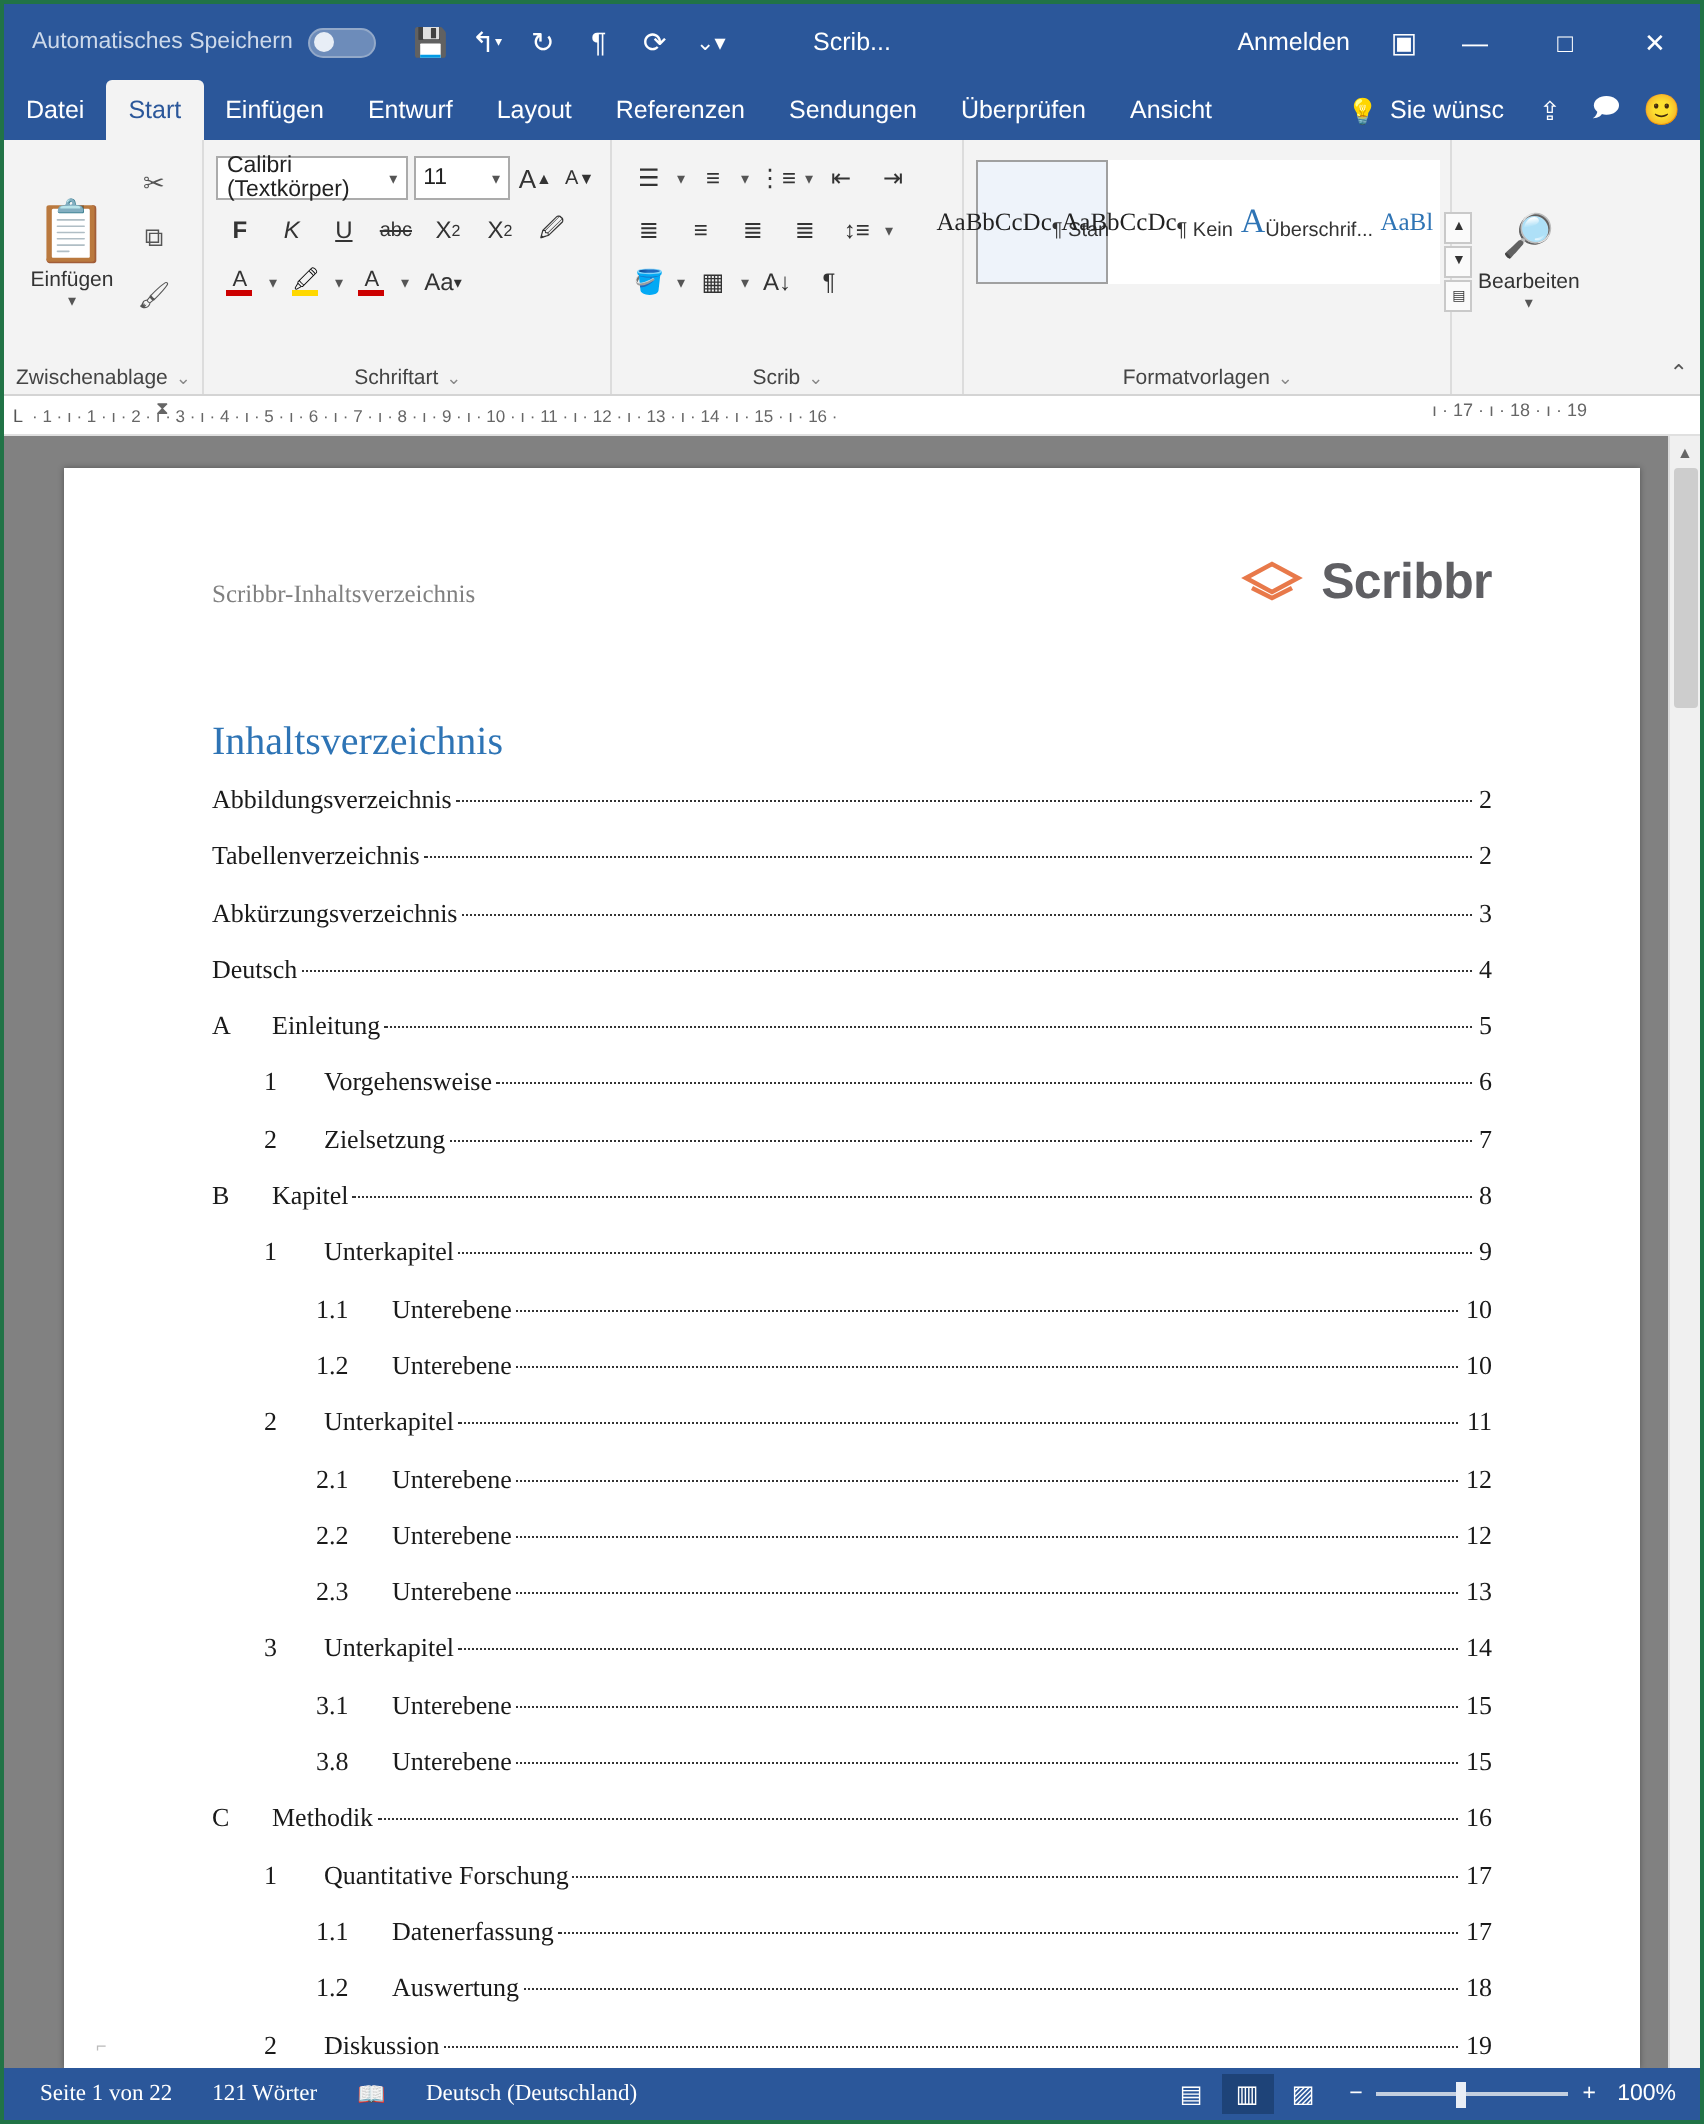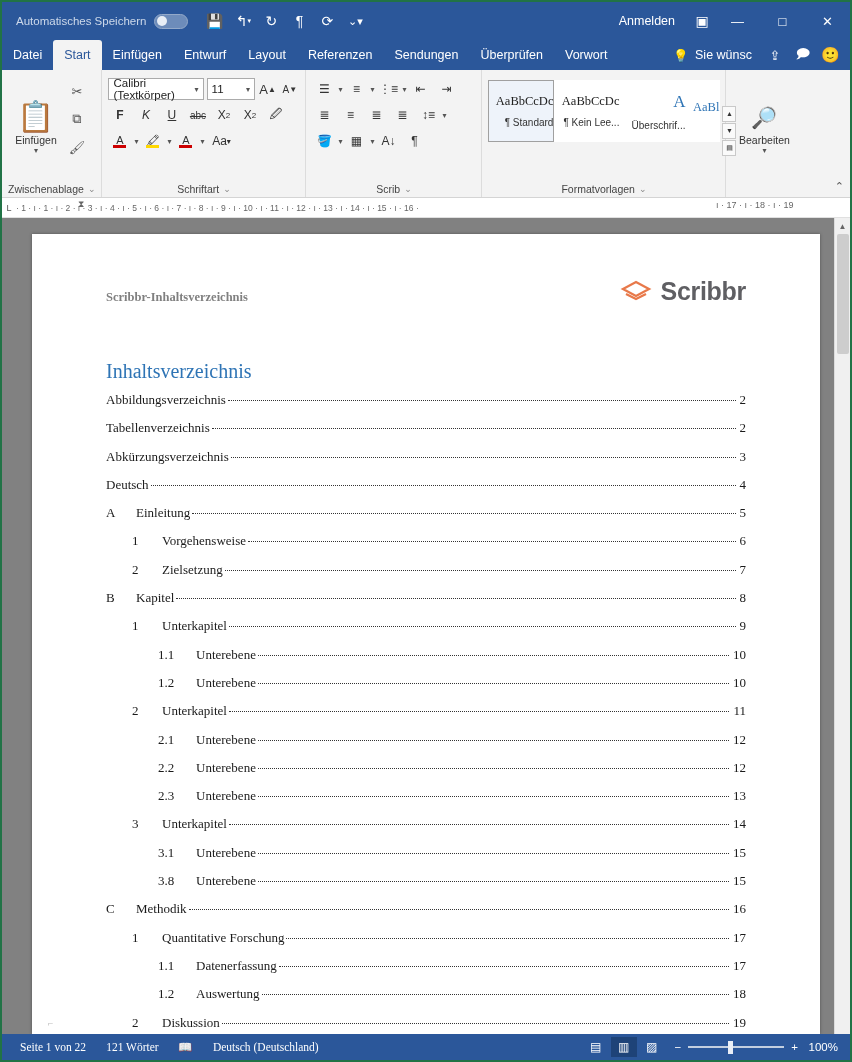--- a/index.html
+++ b/index.html
@@ -116,21 +116,21 @@
   
   .para-grp { width: 176px; }
   .para-row { display: flex; align-items: center; gap: 2px; margin-bottom: 4px; }
   .pbtn { width: 24px; height: 22px; display:flex; align-items:center; justify-content:center; font-size: 12px; color:#333; }
 
   
   .styles-grp { width: 244px; }
   .style-gallery { display: flex; align-items: stretch; gap: 0px; }
   .style-card {
     width: 66px; height: 62px; border: 1px solid transparent;
-    display: flex; flex-direction: column; align-items: flex-end; justify-content: center;
+    display: flex; align-items: center; justify-content: center;
     font-size: 11px; background: #fff;
   }
   .style-card.sel { border: 1px solid #a0a0a0; background: #eef3fa; }
   .style-preview { font-size: 12.5px; color: #2e74b5; font-family: "Liberation Serif", serif; }
   .style-preview.plain { color: #222; }
   .style-preview.big { font-size: 17px; }
   .style-name { font-size: 10px; color: #333; margin-top: 8px; white-space: nowrap; }
   .style-nav { display: flex; flex-direction: column; justify-content: center; gap: 1px; padding-left: 2px; }
   .style-nav div {
     width: 14px; height: 16px; border: 1px solid #c9c9c9; background: #fafafa;
@@ -162,21 +162,21 @@
   .docarea {
     flex: 1; background: #818181; position: relative; overflow: hidden;
     display: flex; justify-content: center;
   }
   .page {
     width: 788px; background: #fff; margin-top: 16px;
     box-shadow: 0 0 3px rgba(0,0,0,.35);
     padding: 42px 74px 0 74px; position: relative;
   }
   .hdr-row { display: flex; align-items: flex-start; justify-content: space-between; }
-  .hdr-left { font-size: 12.5px; color: #808080; font-family: "Liberation Serif", serif; padding-top: 14px; font-weight: bold; }
+  .hdr-left { font-size: 12.5px; color: #808080; font-family: "Liberation Serif", serif; padding-top: 14px; }
   .logo { display: flex; align-items: center; gap: 8px; }
   .logo-mark { width: 34px; height: 30px; position: relative; }
   .logo-text { font-size: 25px; color: #5f5f63; letter-spacing: -0.3px; font-weight: bold; }
   .toc-title {
     font-size: 20px; color: #2e74b5; font-family: "Liberation Serif", serif;
     margin-top: 54px; margin-bottom: 9px;
   }
   .toc-list { font-family: "Liberation Serif", serif; font-size: 13px; color: #1a1a1a; }
   .toc-row {
     display: flex; align-items: baseline; margin-bottom: 12.3px; white-space: nowrap;
@@ -230,39 +230,40 @@
       <span class="toggle"></span>
     </div>
     <div class="tb-icons">
       <span class="tb-btn">💾</span>
       <span class="tb-btn">↰<span style="font-size:7px">▾</span></span>
       <span class="tb-btn">↻</span>
       <span class="tb-btn">¶</span>
       <span class="tb-btn">⟳</span>
       <span class="tb-btn small">⌄▾</span>
     </div>
+    <div class="doc-title">Scrib...</div>
     <div class="tb-right">
       <span class="signin">Anmelden</span>
       <span class="tb-btn">▣</span>
       <span class="win-btn">—</span>
       <span class="win-btn">□</span>
       <span class="win-btn close">✕</span>
     </div>
   </div>
 
   <div class="ribbon-tabs">
     <div class="rtab">Datei</div>
     <div class="rtab active">Start</div>
     <div class="rtab">Einfügen</div>
     <div class="rtab">Entwurf</div>
     <div class="rtab">Layout</div>
     <div class="rtab">Referenzen</div>
     <div class="rtab">Sendungen</div>
     <div class="rtab">Überprüfen</div>
-    <div class="rtab">Vorwort</div>
+    <div class="rtab">Ansicht</div>
     <div class="tabs-right">
       <div class="tell-me">
         <span>💡</span>
         <span>Sie wünsc</span>
       </div>
       <span class="rt-icon">⇪</span>
       <span class="rt-icon">🗩</span>
       <span class="rt-icon emoji-btn">🙂</span>
     </div>
   </div>

